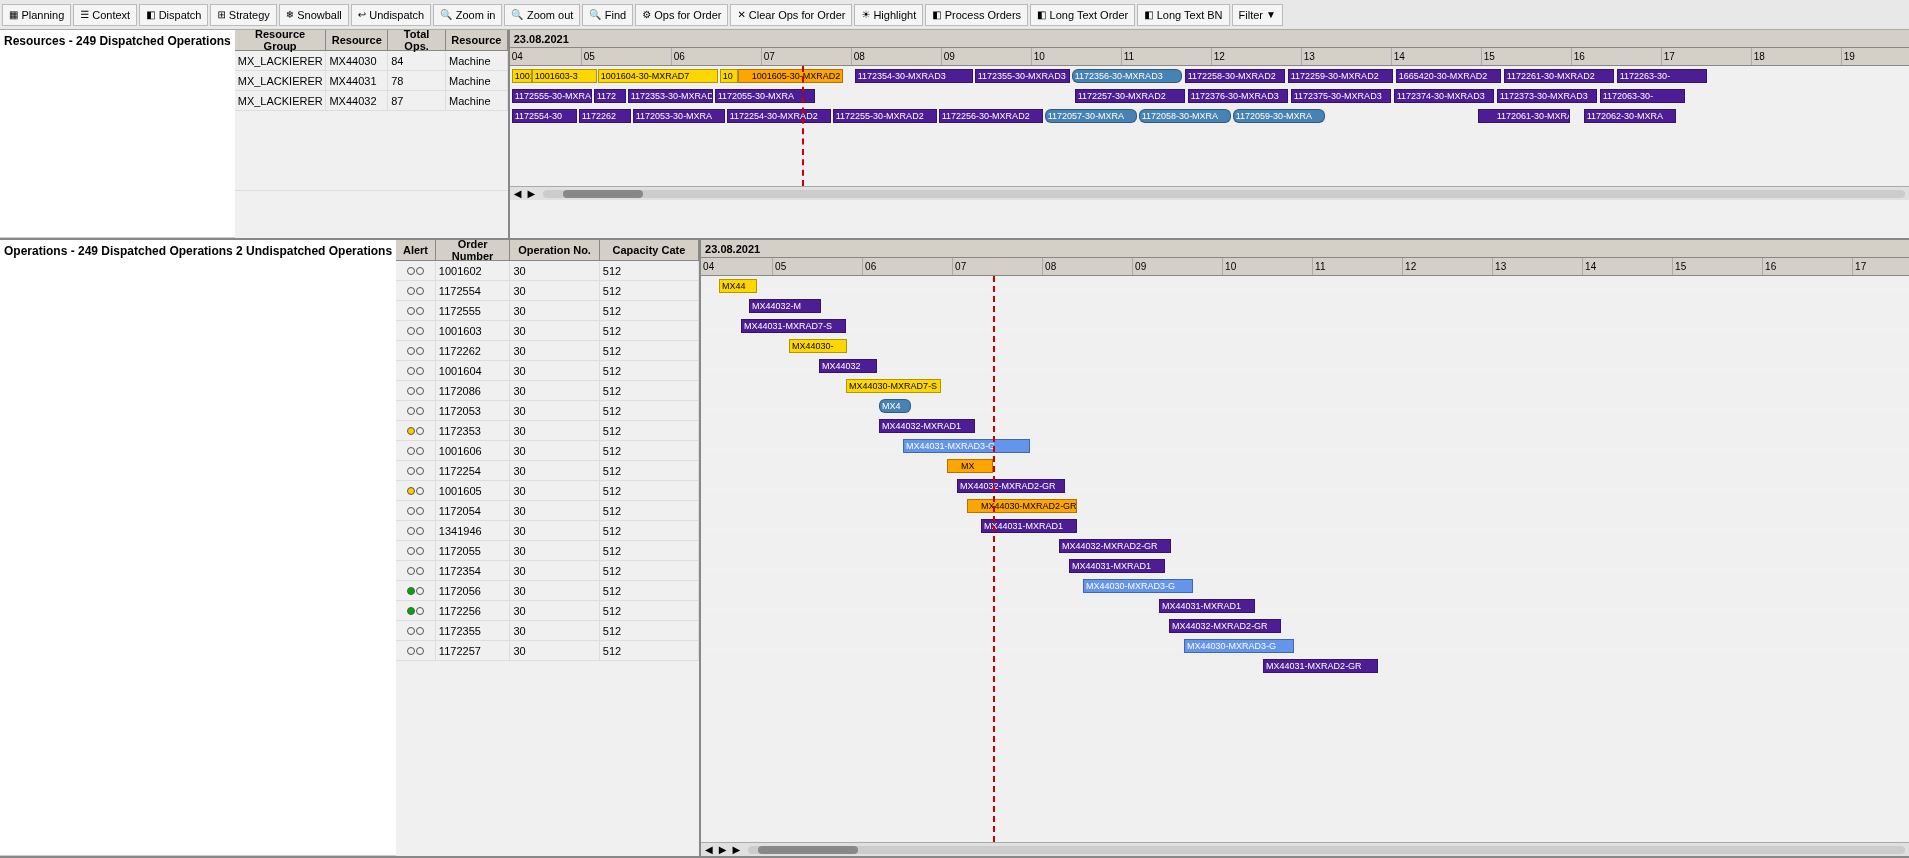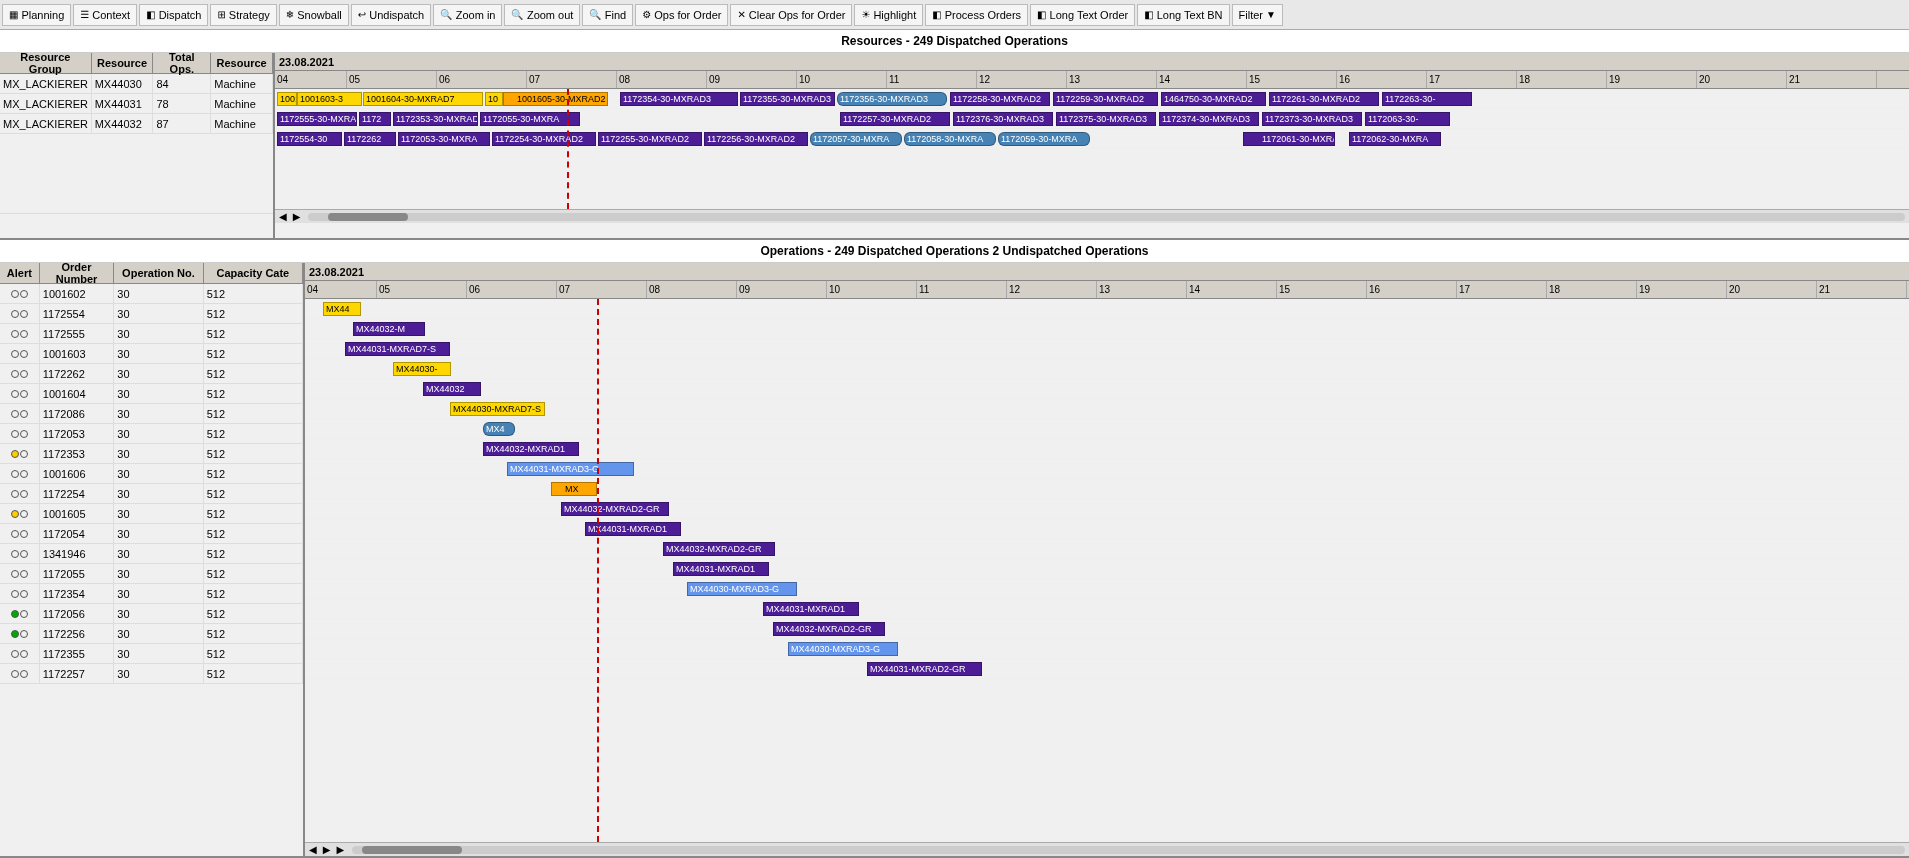--- a/index.html
+++ b/index.html
@@ -42,21 +42,21 @@
       text-align: center;
       font-weight: bold;
       font-size: 12px;
       padding: 4px;
       border-bottom: 1px solid #ccc;
     }
 
     
     .panel {
       display: flex;
-      flex-direction: column;
+      flex-direction: row;
       border-bottom: 2px solid #888;
       justify-content: flex-end;
     }
 
     .panel-top { height: 210px; }
     .panel-bottom { flex: 1; }
 
     
     .grid-area {
       display: flex;
@@ -346,21 +346,21 @@
             <div class="gantt-bar bar-yellow" style="left:2px;width:20px;">1001</div>
             <div class="gantt-bar bar-yellow" style="left:22px;width:65px;">1001603-3</div>
             <div class="gantt-bar bar-yellow" style="left:88px;width:120px;">1001604-30-MXRAD7</div>
             <div class="gantt-bar bar-yellow" style="left:210px;width:18px;">10</div>
             <div class="gantt-bar bar-orange" style="left:228px;width:105px;">1001605-30-MXRAD2</div>
             <div class="gantt-bar bar-blue" style="left:345px;width:118px;">1172354-30-MXRAD3</div>
             <div class="gantt-bar bar-blue" style="left:465px;width:95px;">1172355-30-MXRAD3</div>
             <div class="gantt-bar bar-steelblue" style="left:562px;width:110px;">1172356-30-MXRAD3</div>
             <div class="gantt-bar bar-blue" style="left:675px;width:100px;">1172258-30-MXRAD2</div>
             <div class="gantt-bar bar-blue" style="left:778px;width:105px;">1172259-30-MXRAD2</div>
-            <div class="gantt-bar bar-blue" style="left:886px;width:105px;">1464750-30-MXRAD2</div>
+            <div class="gantt-bar bar-blue" style="left:886px;width:105px;">1665420-30-MXRAD2</div>
             <div class="gantt-bar bar-blue" style="left:994px;width:110px;">1172261-30-MXRAD2</div>
             <div class="gantt-bar bar-blue" style="left:1107px;width:90px;">1172263-30-</div>
           </div>
 
           <div class="gantt-row" style="height:20px;">
             <div class="gantt-bar bar-blue" style="left:2px;width:80px;">1172555-30-MXRAD7</div>
             <div class="gantt-bar bar-blue" style="left:84px;width:32px;">1172</div>
             <div class="gantt-bar bar-blue" style="left:118px;width:85px;">1172353-30-MXRAD3</div>
             <div class="gantt-bar bar-blue" style="left:205px;width:100px;">1172055-30-MXRA</div>
             <div class="gantt-bar bar-blue" style="left:565px;width:110px;">1172257-30-MXRAD2</div>
@@ -690,20 +690,23 @@
           <div class="gantt-row">
             <div class="gantt-bar bar-cornblue" style="left:202px;width:127px;">MX44031-MXRAD3-G</div>
           </div>
           <div class="gantt-row">
             <div class="gantt-bar bar-orange" style="left:246px;width:46px;">MX</div>
           </div>
           <div class="gantt-row">
             <div class="gantt-bar bar-blue" style="left:256px;width:108px;">MX44032-MXRAD2-GR</div>
           </div>
           <div class="gantt-row">
+            <div class="gantt-bar bar-orange" style="left:266px;width:110px;">MX44030-MXRAD2-GR</div>
+          </div>
+          <div class="gantt-row">
             <div class="gantt-bar bar-blue" style="left:280px;width:96px;">MX44031-MXRAD1</div>
           </div>
           <div class="gantt-row">
             <div class="gantt-bar bar-blue" style="left:358px;width:112px;">MX44032-MXRAD2-GR</div>
           </div>
           <div class="gantt-row">
             <div class="gantt-bar bar-blue" style="left:368px;width:96px;">MX44031-MXRAD1</div>
           </div>
           <div class="gantt-row">
             <div class="gantt-bar bar-cornblue" style="left:382px;width:110px;">MX44030-MXRAD3-G</div>

